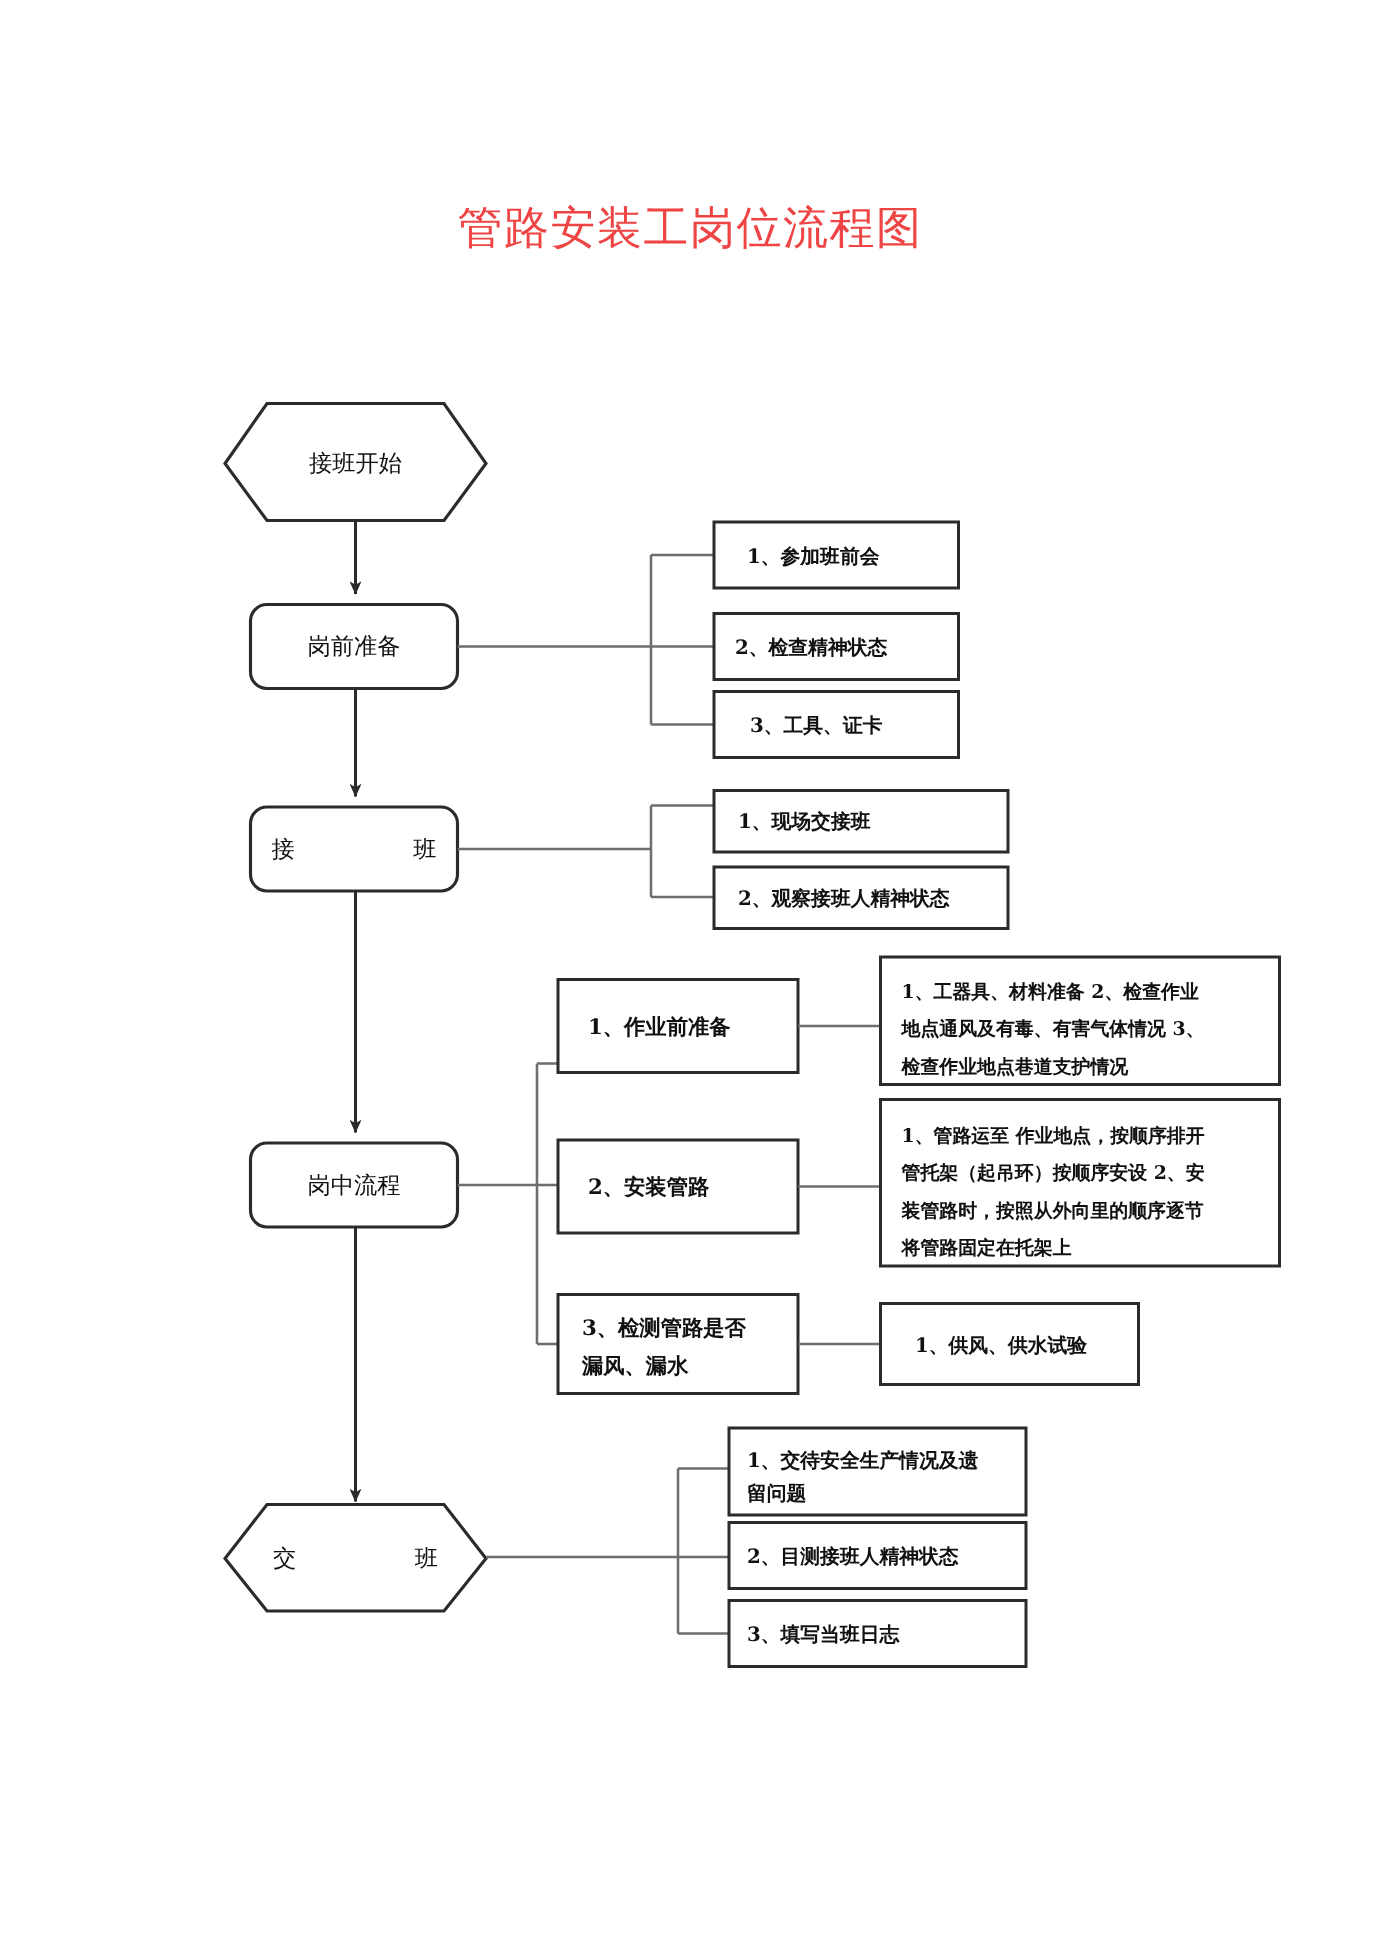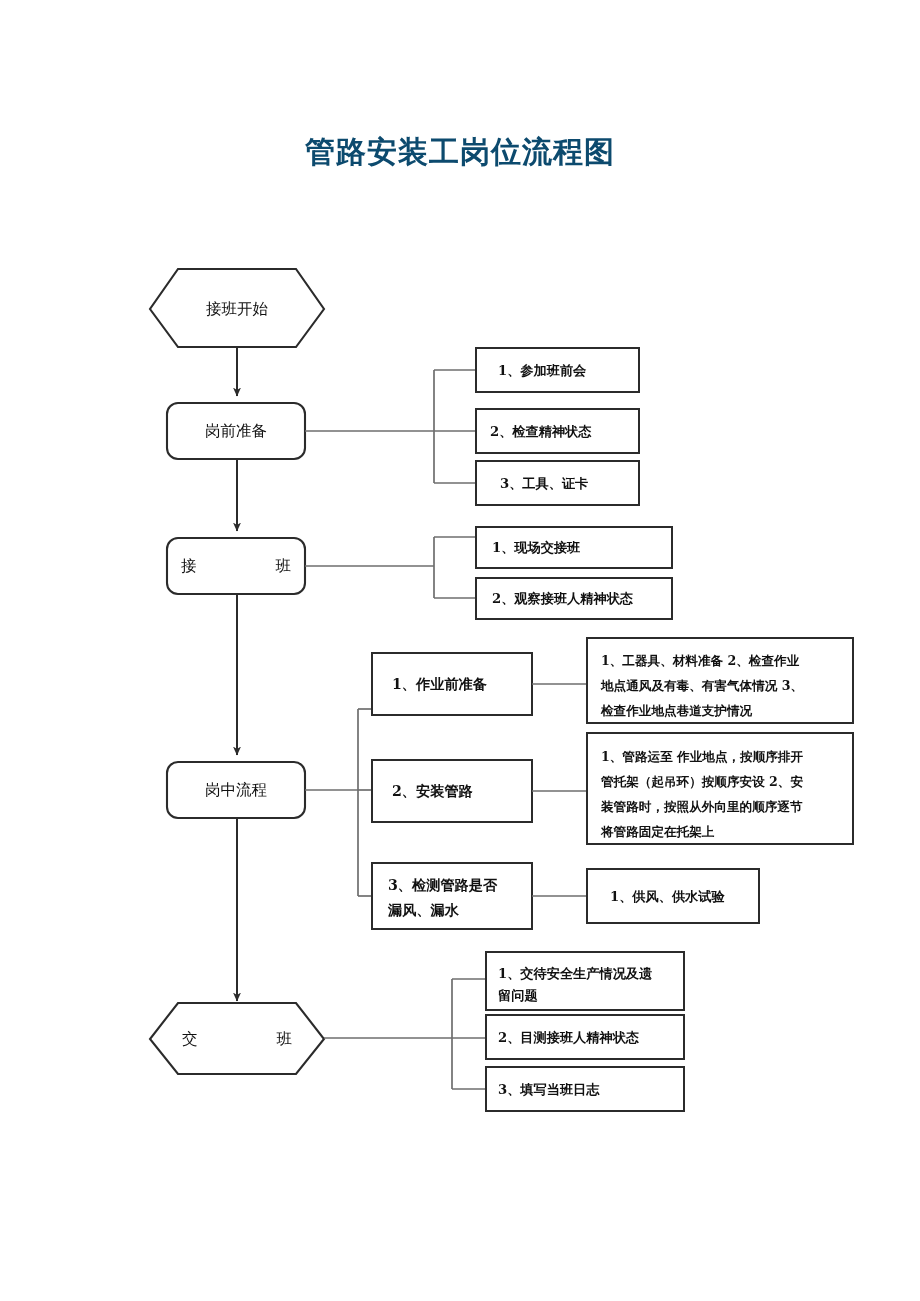--- a/index.html
+++ b/index.html
@@ -22,23 +22,23 @@
     background: #ffffff;
   }
   #chart-title {
     position: absolute;
     left: 0;
     top: 132px;
     width: 920px;
     text-align: center;
     font-family: "DejaVu Serif", "Liberation Serif", serif;
     font-size: 30px;
-    font-weight: 700;
+    font-weight: 400;
     letter-spacing: 1px;
-    color: #0c4a6e;
+    color: #ef4444;
     white-space: nowrap;
   }
   svg#flow {
     position: absolute;
     left: 0;
     top: 0;
     width: 920px;
     height: 1301px;
     display: block;
   }

